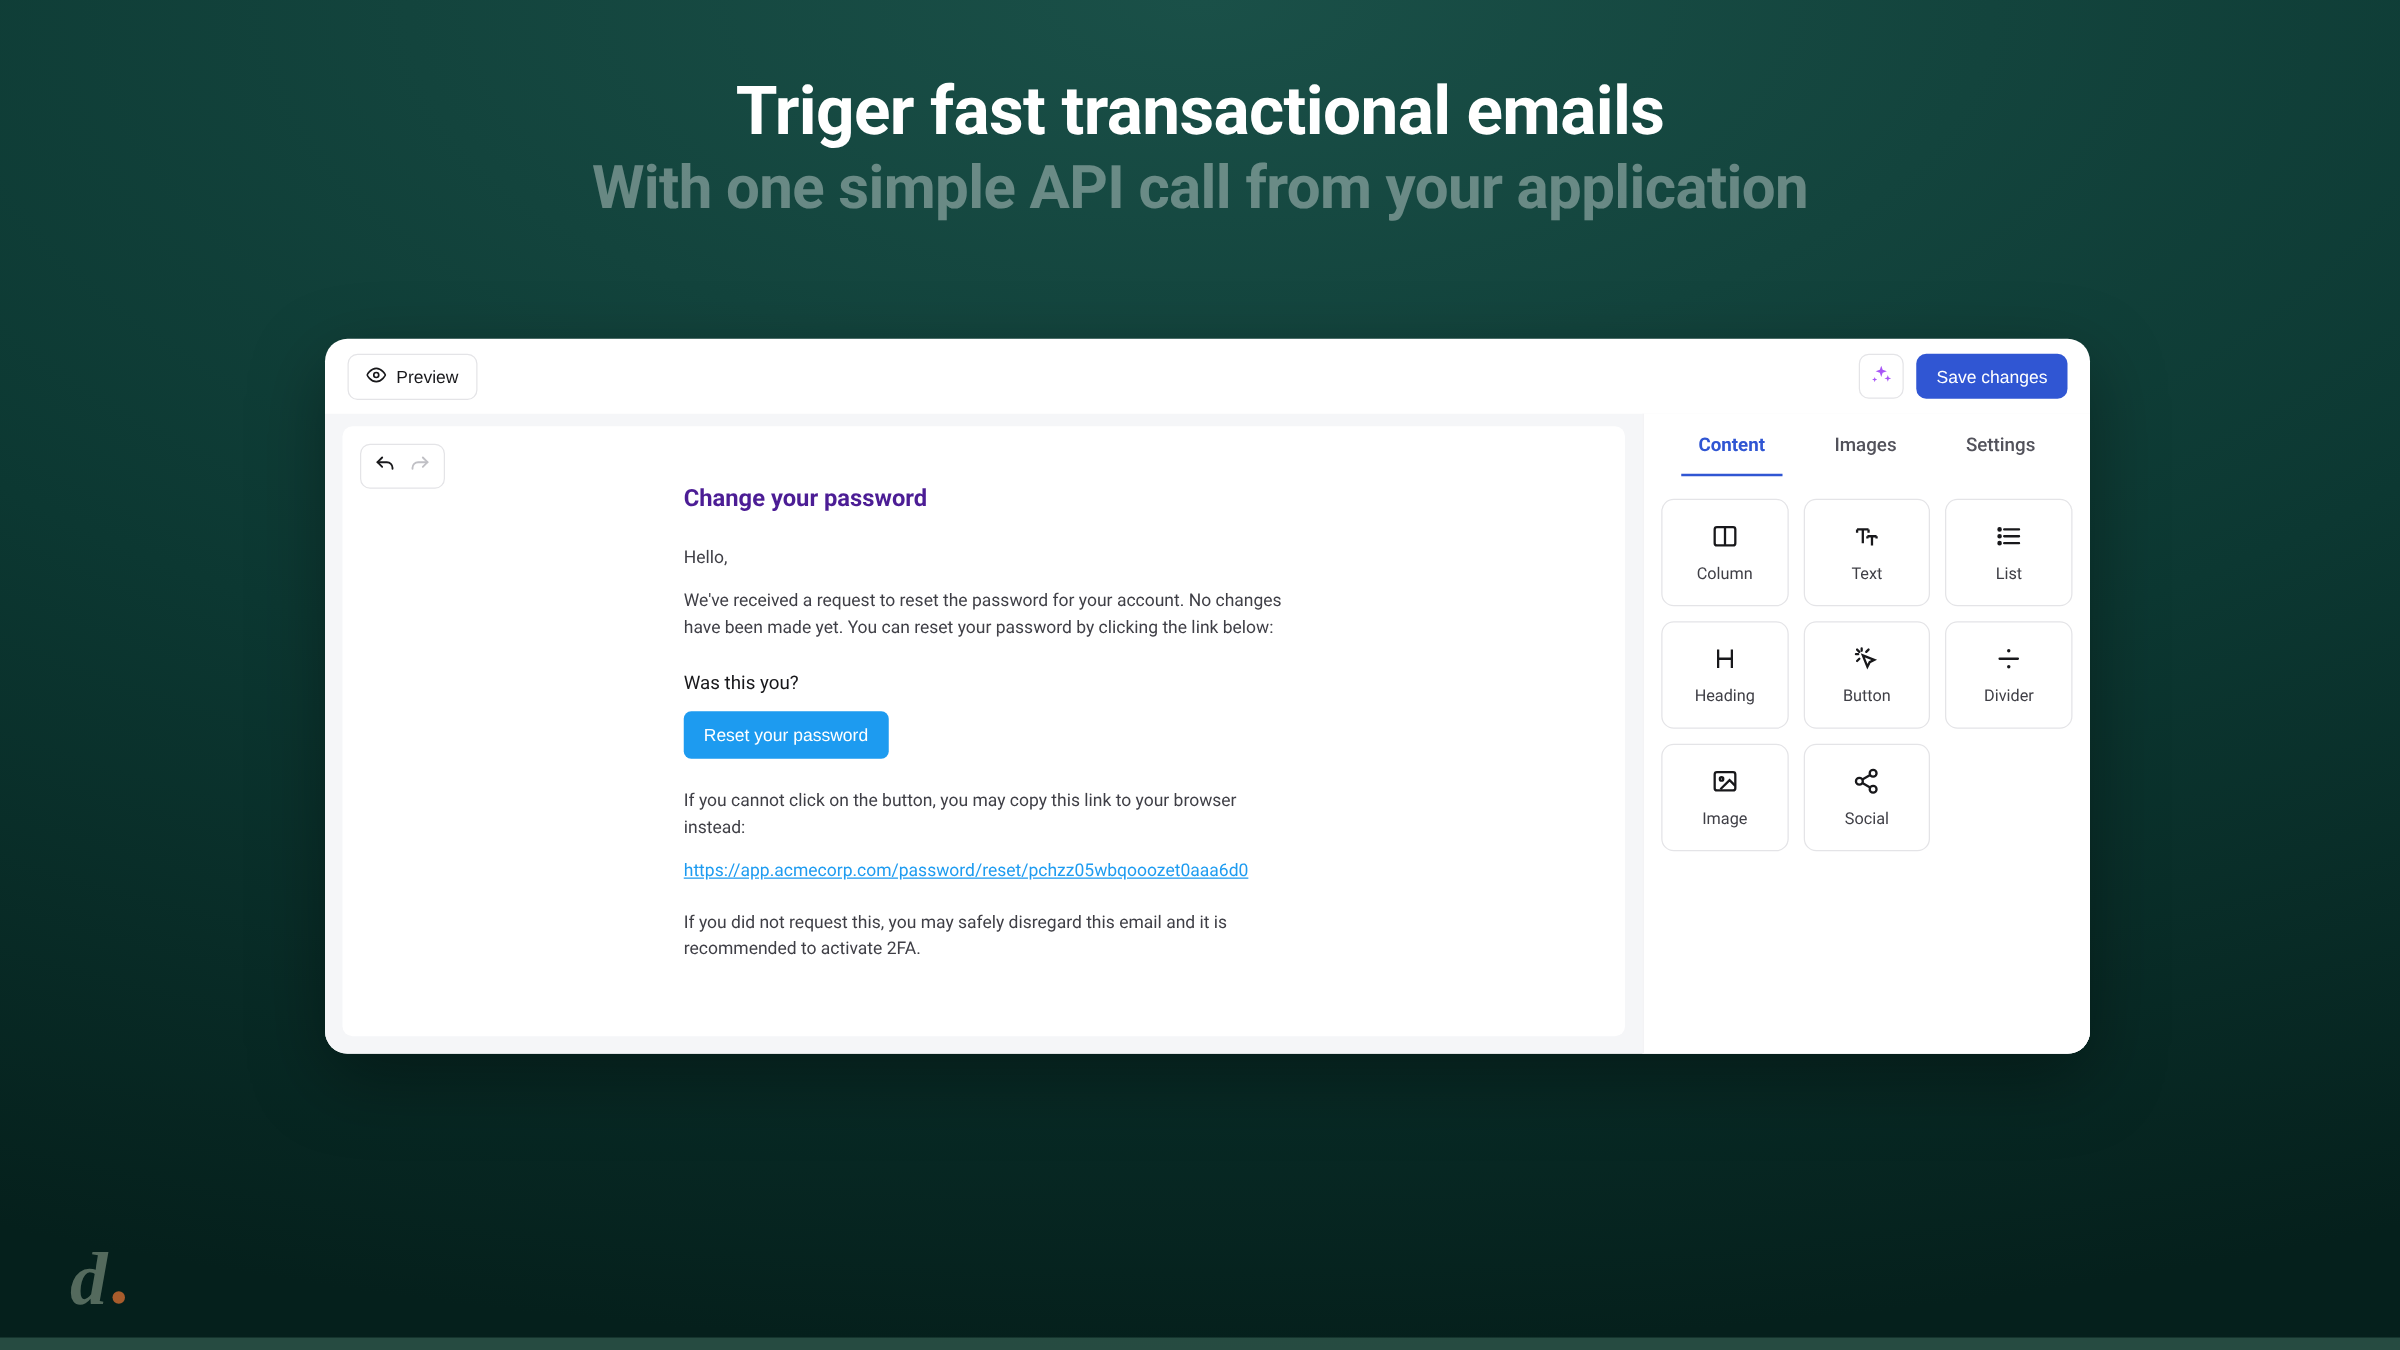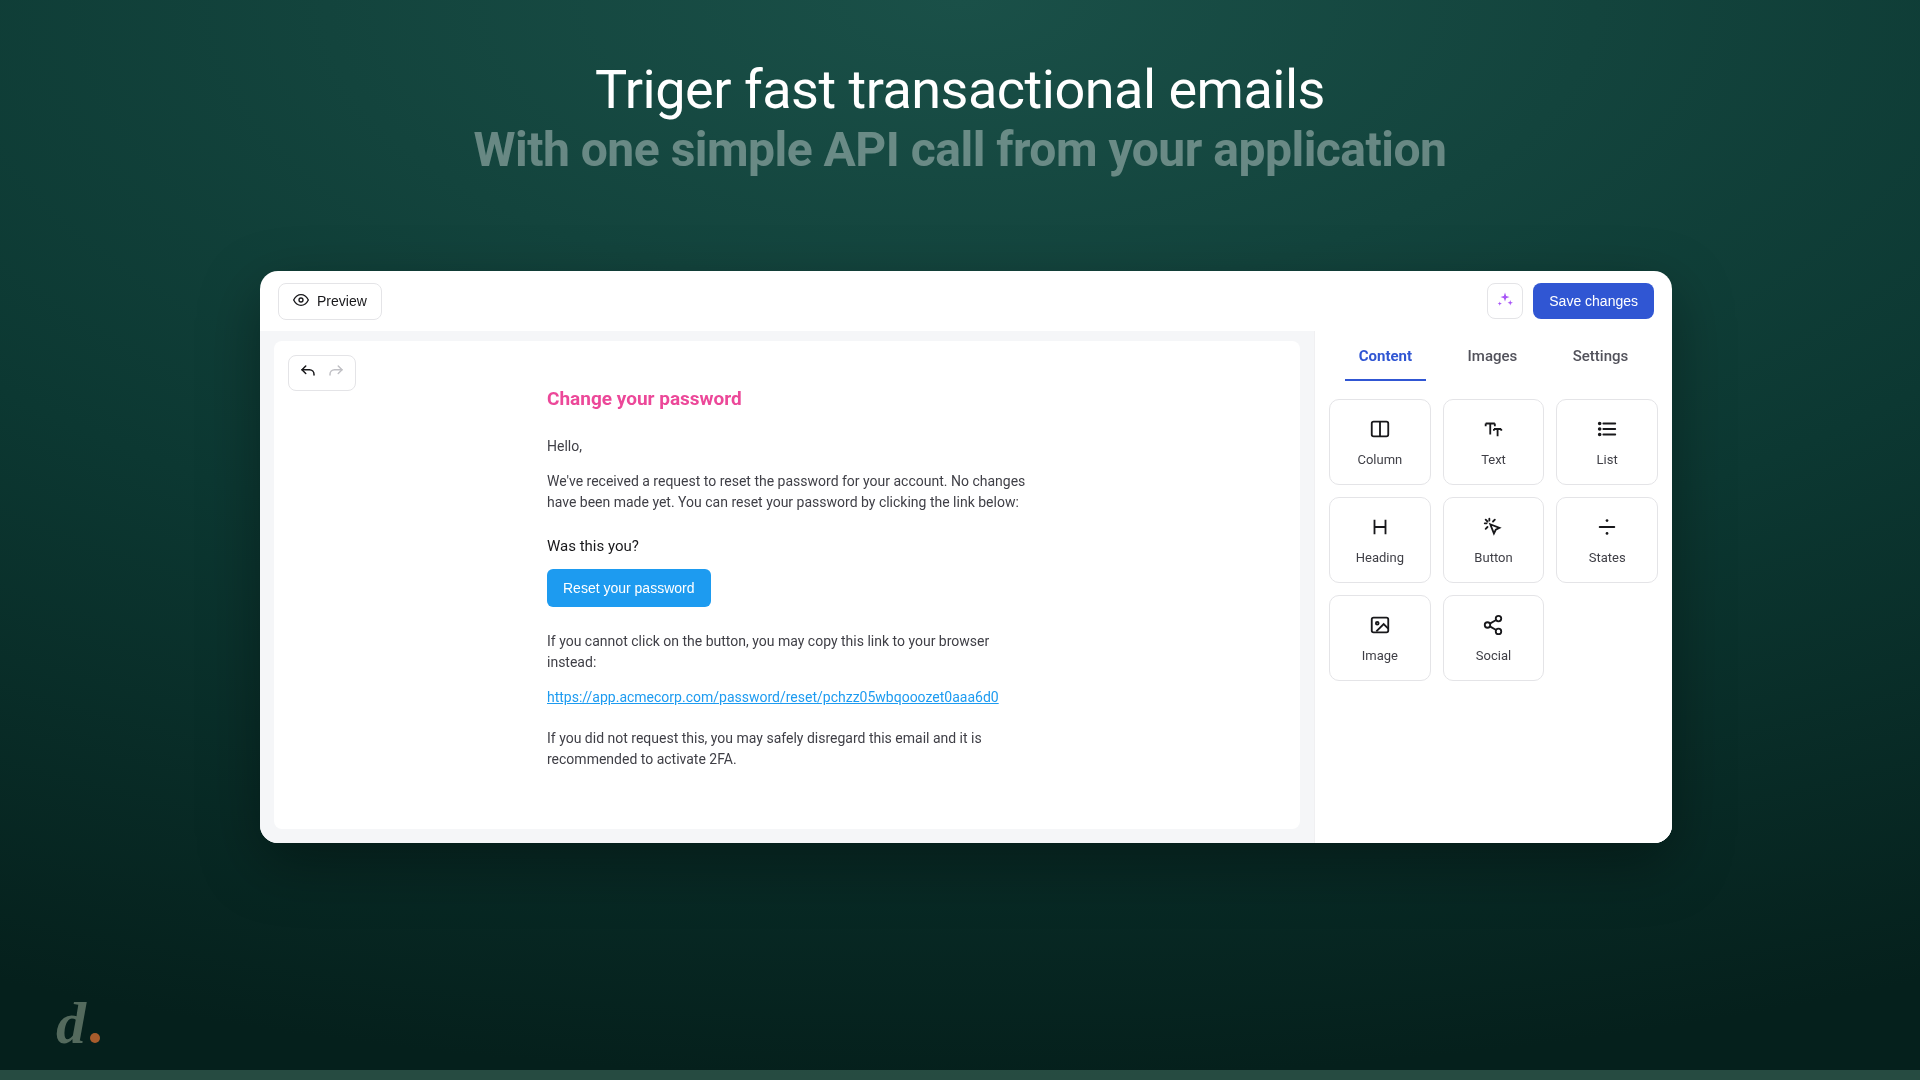--- a/index.html
+++ b/index.html
@@ -11,21 +11,21 @@
   }
   .hero {
     position: absolute;
     top: 58px;
     left: 0;
     width: 100%;
     text-align: center;
   }
   .hero-title {
     font-size: 54px;
-    font-weight: 400;
+    font-weight: 700;
     color: #fff;
     letter-spacing: -0.5px;
   }
   .hero-sub {
     font-size: 48px;
     font-weight: 700;
     color: rgba(255,255,255,0.36);
     letter-spacing: -0.5px;
   }
   .app {
@@ -125,21 +125,21 @@
     cursor: pointer;
   }
   .email-body {
     margin: 18px auto 0;
     max-width: 480px;
     font-size: 14px;
     color: #3f3f46;
     line-height: 1.5;
   }
   .email-title {
-    color: #ec4899;
+    color: #4c1d95;
     font-size: 19px;
     font-weight: 700;
     margin-bottom: 22px;
   }
   .email-body p { margin-bottom: 14px; }
   .email-sub {
     font-weight: 400;
     color: #18181b;
     font-size: 15px;
     margin-top: 22px;
@@ -367,21 +367,21 @@
         </div>
 
         <div class="block">
           <span class="block-icon">
             <svg width="22" height="22" viewBox="0 0 24 24" fill="none" stroke="currentColor" stroke-width="2" stroke-linecap="round">
                 <line x1="4" y1="12" x2="20" y2="12"></line>
                 <circle cx="12" cy="5" r="1.5" fill="currentColor" stroke="none"></circle>
                 <circle cx="12" cy="19" r="1.5" fill="currentColor" stroke="none"></circle>
               </svg>
           </span>
-          <span class="block-label">States</span>
+          <span class="block-label">Divider</span>
         </div>
 
         <div class="block">
           <span class="block-icon">
             <svg width="22" height="22" viewBox="0 0 24 24" fill="none" stroke="currentColor" stroke-width="2">
                 <rect x="3" y="4" width="18" height="16" rx="2"></rect>
                 <circle cx="9" cy="10" r="1.5"></circle>
                 <path d="M21 16l-5-5-8 8"></path>
               </svg>
           </span>

